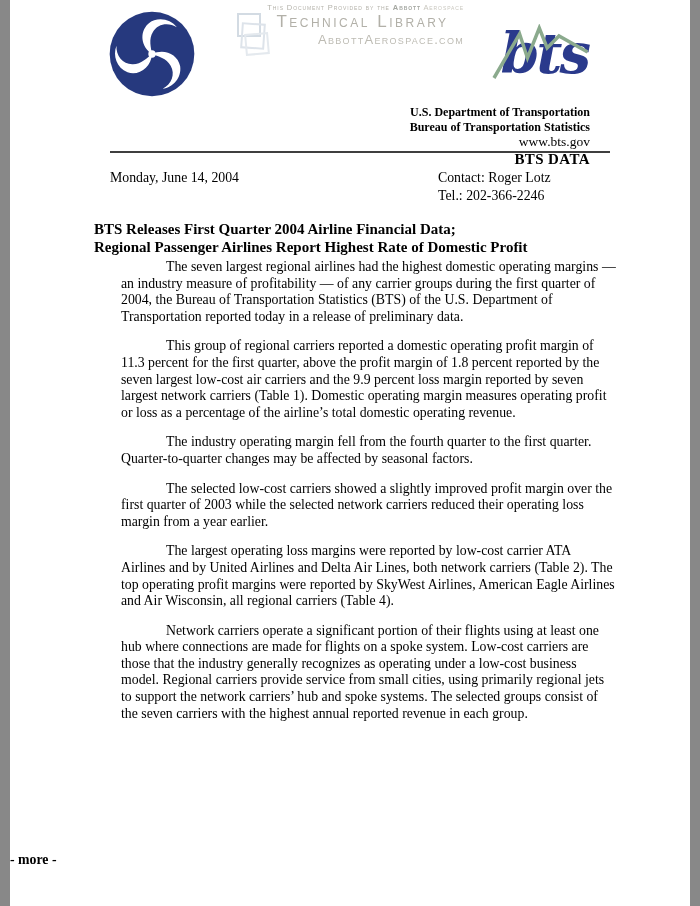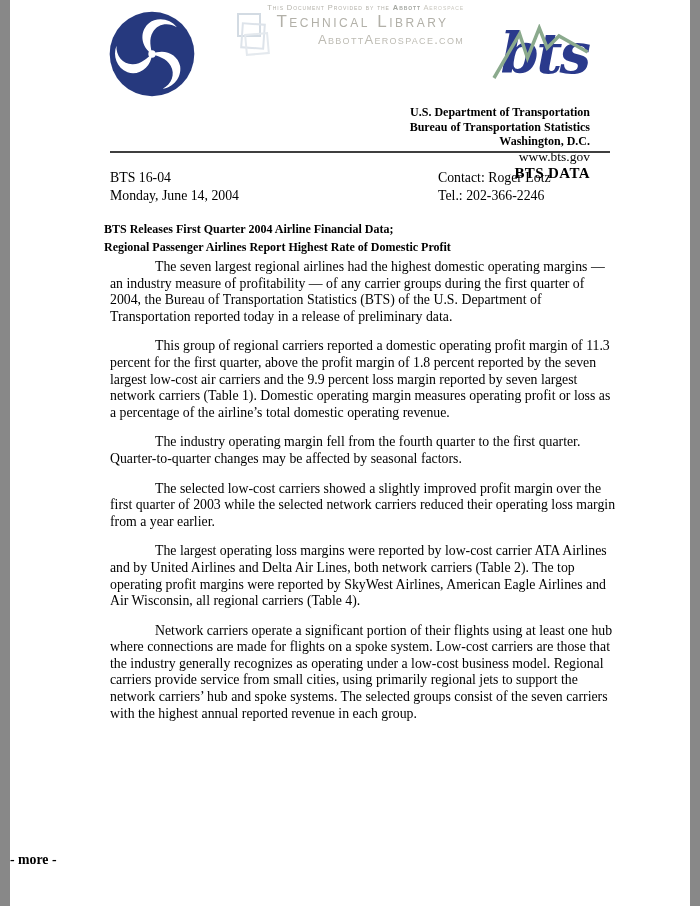--- a/index.html
+++ b/index.html
@@ -43,25 +43,25 @@
   .banner     { font-size:15px; font-weight:bold; line-height:17px; letter-spacing:0.4px; }
 
   .rule { position:absolute; top:151px; left:100px; width:500px; height:0; border-top:2px solid #3f3f3f; }
 
   
   .release-row { position:absolute; top:169px; left:100px; width:500px; display:flex; font-size:13.8px; line-height:17.5px; }
   .release-left { flex:1; }
   .release-right { width:172px; }
 
   
-  .headline { position:absolute; top:221px; left:94px; width:520px; font-size:12px; font-weight:bold; line-height:17.5px; }
+  .headline { position:absolute; top:221px; left:84px; width:520px; font-size:15px; font-weight:bold; line-height:17.5px; }
 
   
   .body-text { position:absolute; top:259px; left:100px; width:507px; font-size:13.8px; line-height:16.6px; text-align:left; }
-  .body-text p { margin:0 0 13px 0; text-indent:45px; }
+  .body-text p { margin:0 0 13px 11px; text-indent:45px; }
 
   
   .page-footer { position:absolute; top:852px; left:0; width:100%; font-size:13.8px; font-weight:bold; }
 </style>
 </head>
 <body>
 
 <div class="page">
 
   <div class="watermark">
@@ -91,30 +91,28 @@
 
   <div class="header-right">
     <div class="bts-logo">
       <span class="bts-text">bts</span>
       <svg class="bts-chart" viewBox="0 0 100 62" preserveAspectRatio="none">
         <polyline points="2,54 28,10 36,34 48,4 56,24 68,12 97,28" fill="none" stroke="#8BAA8D" stroke-width="3.5"></polyline>
       </svg>
     </div>
     <div class="agency-line">U.S. Department of Transportation</div>
     <div class="agency-line">Bureau of Transportation Statistics</div>
-    <div class="agency-line">Washington, D.C.</div>
     <div class="website">www.bts.gov</div>
     <div class="banner">BTS DATA</div>
   </div>
 
   <div class="rule"></div>
 
   <div class="release-row">
     <div class="release-left">
-      <div>BTS 16-04</div>
       <div>Monday, June 14, 2004</div>
     </div>
     <div class="release-right">
       <div>Contact: Roger Lotz</div>
       <div>Tel.: 202-366-2246</div>
     </div>
   </div>
 
   <div class="headline">
     <div>BTS Releases First Quarter 2004 Airline Financial Data;</div>

